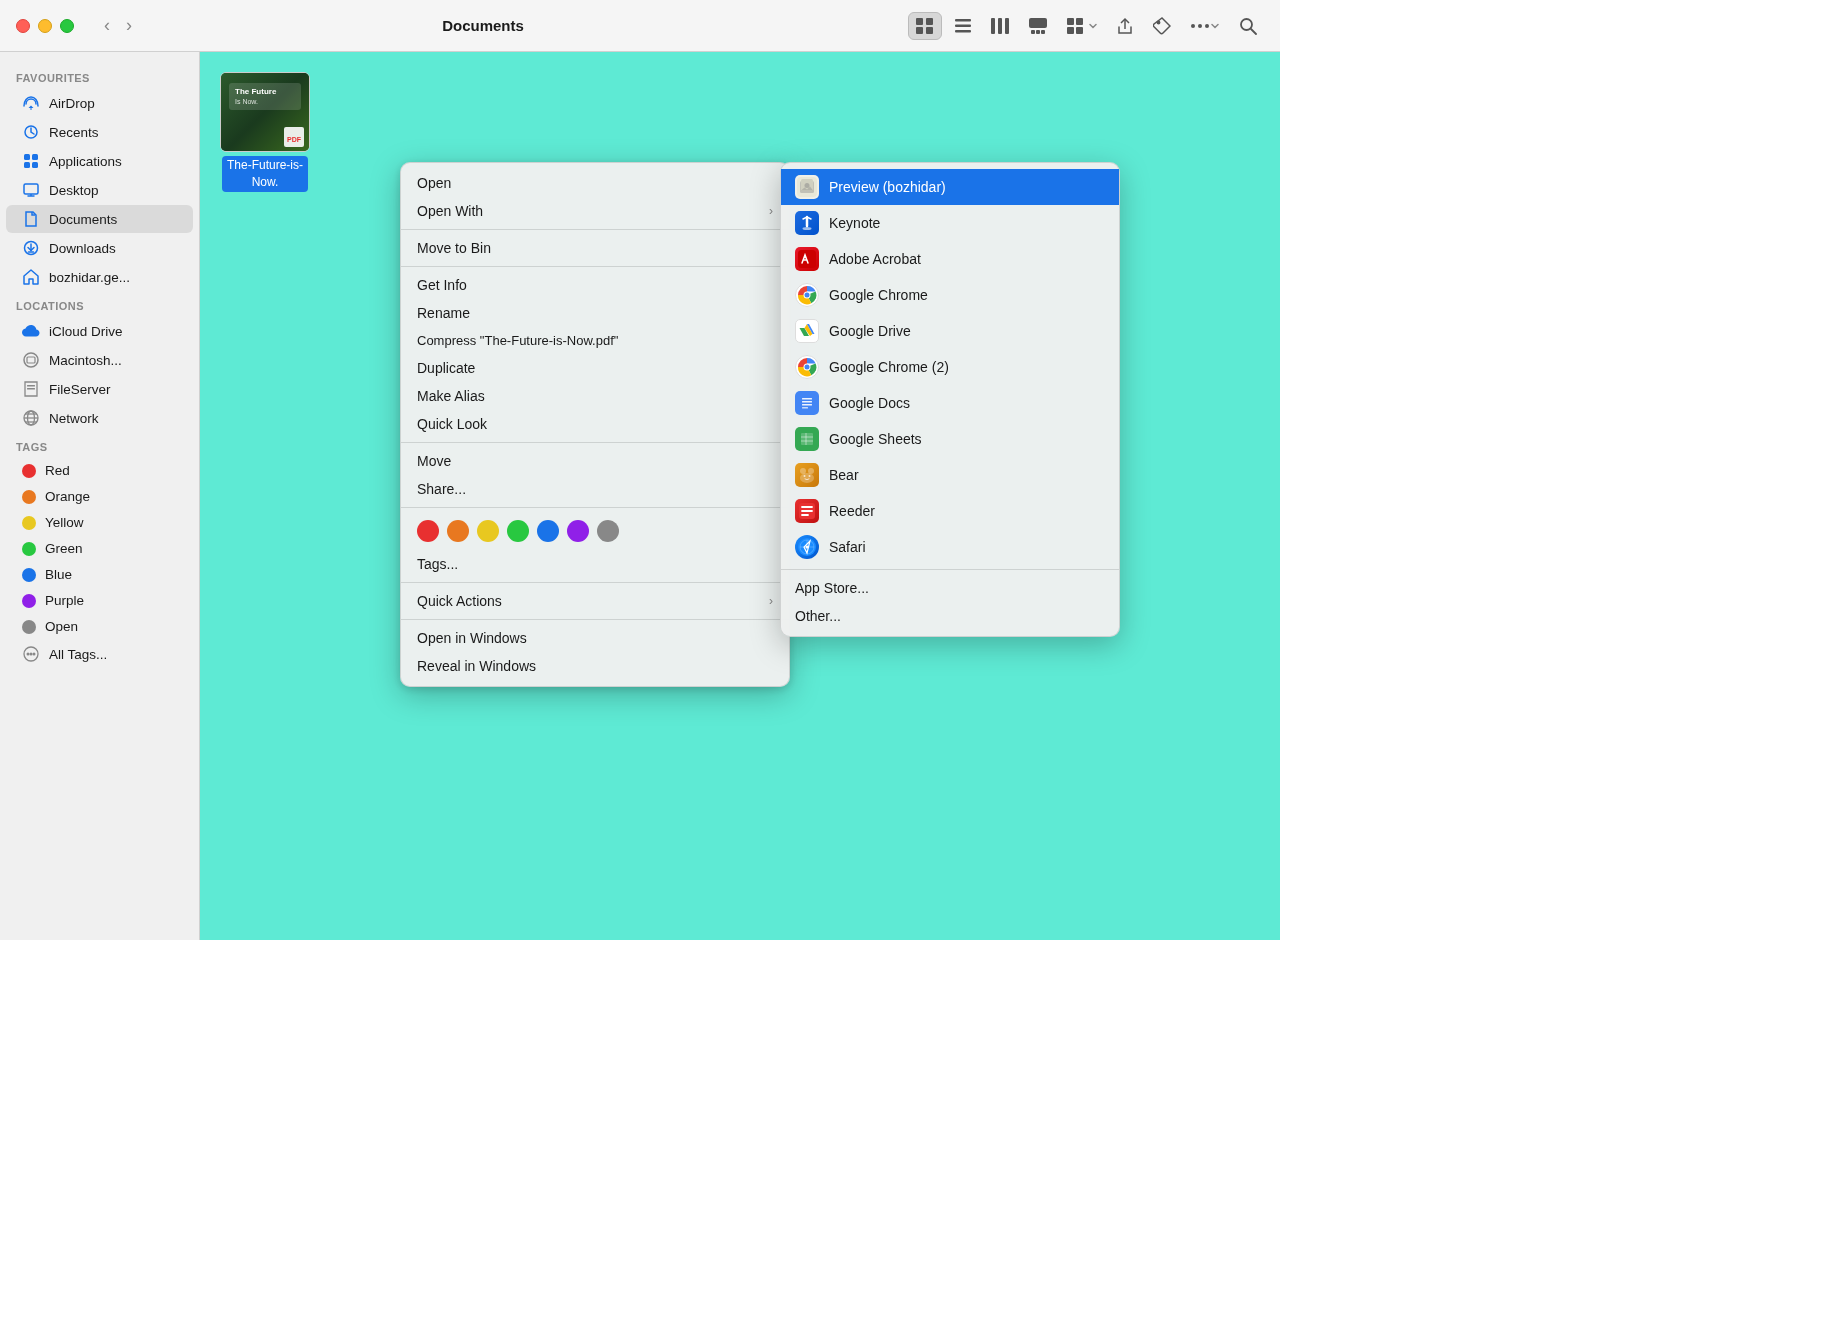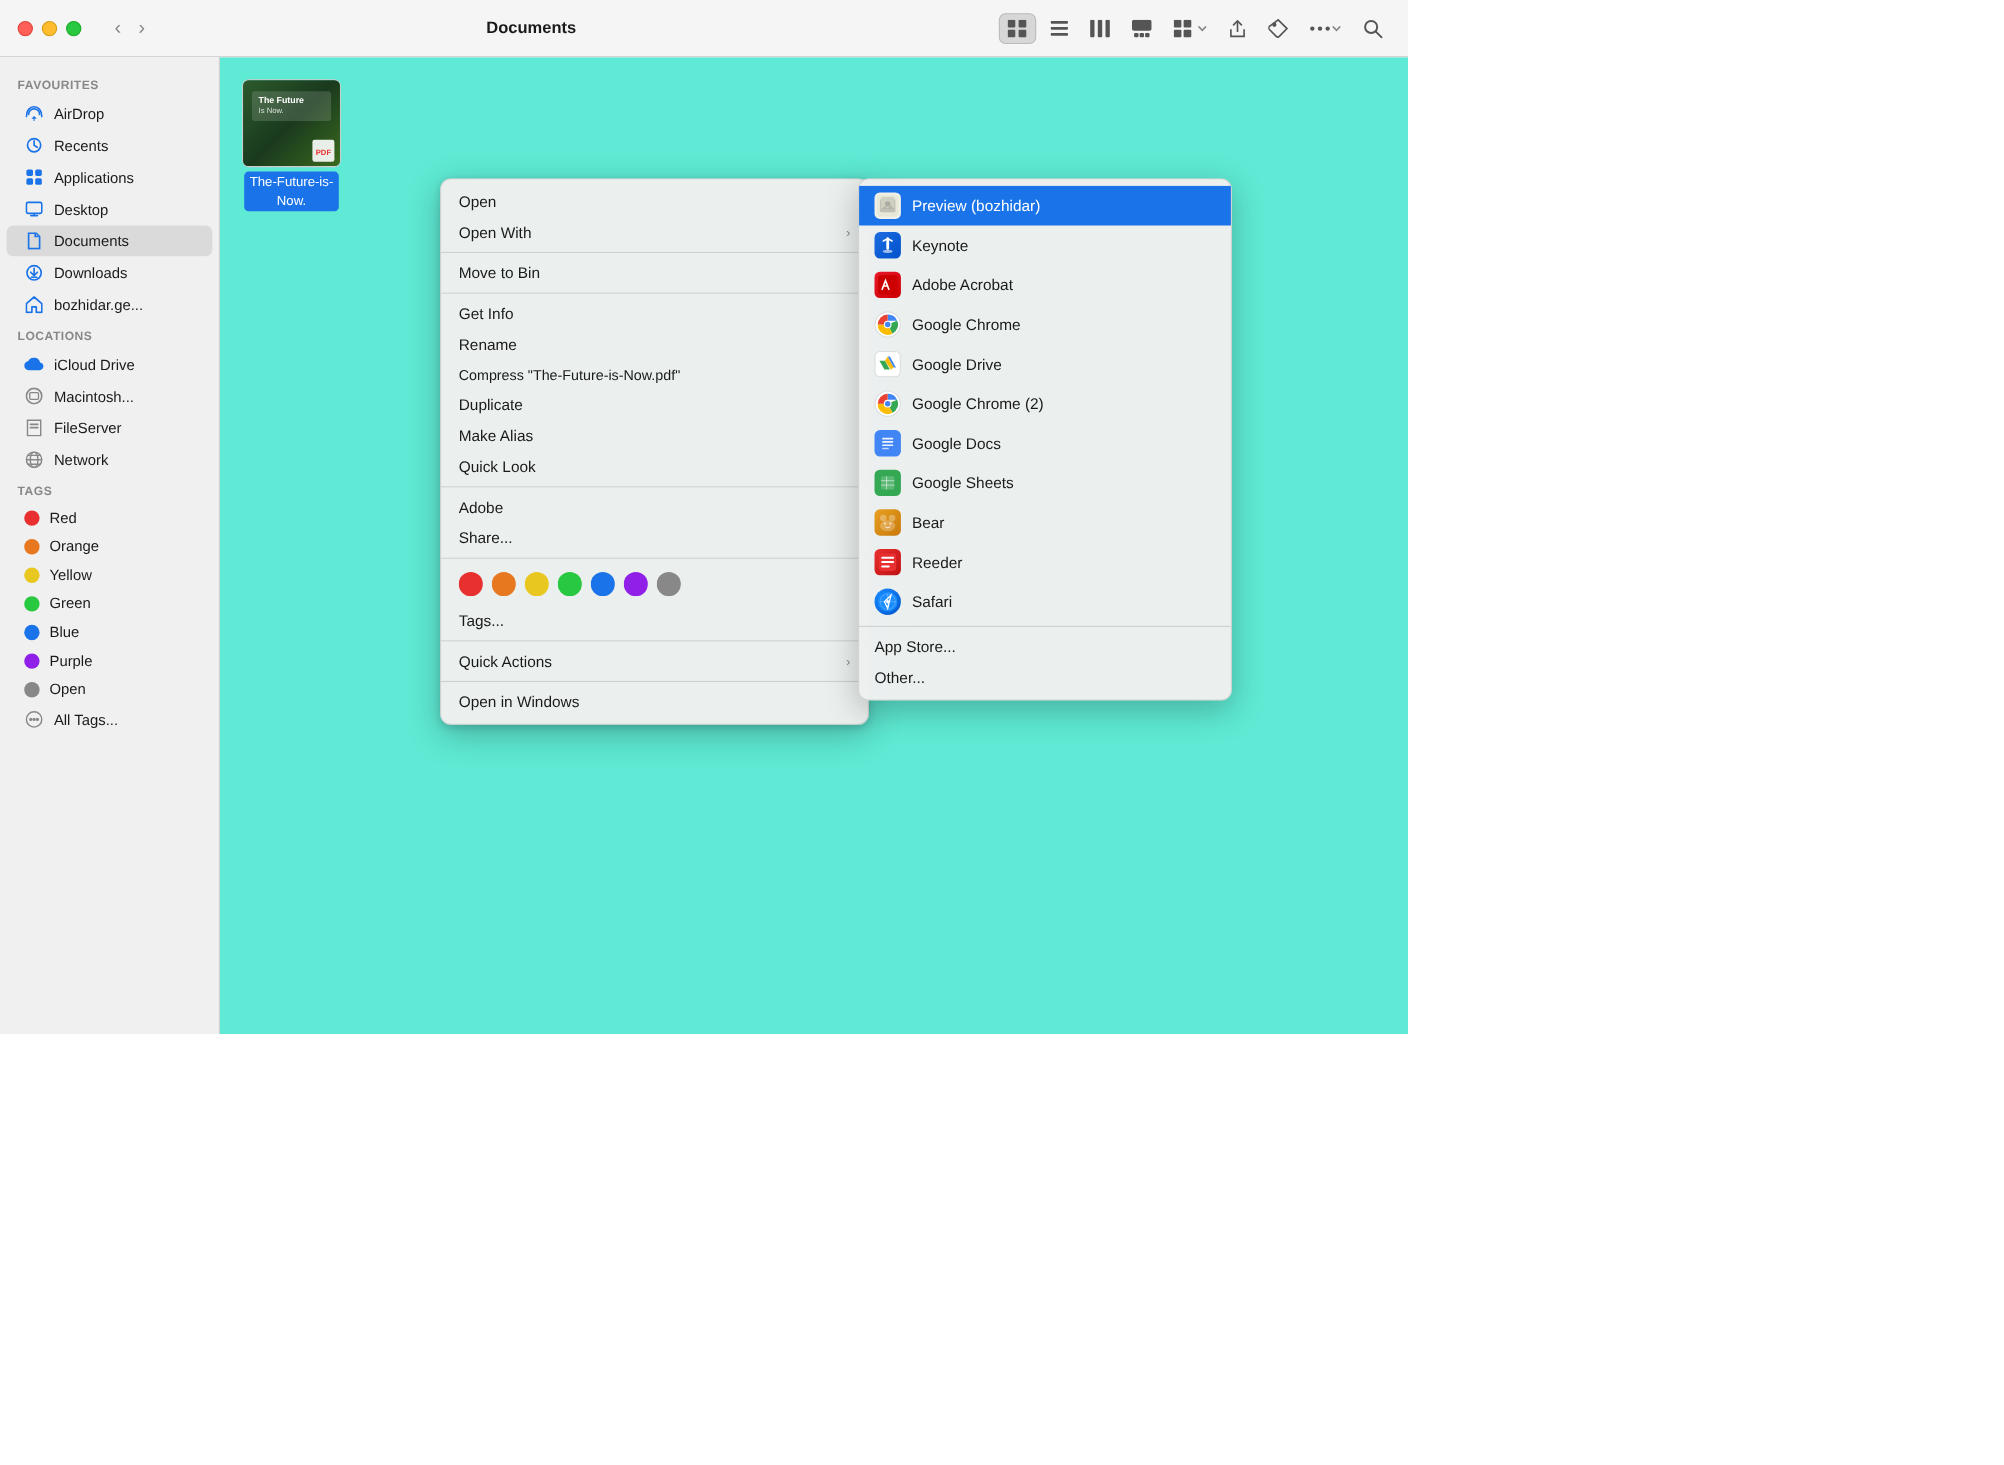--- a/index.html
+++ b/index.html
@@ -568,21 +568,21 @@
         <span class="cm-item-label">Duplicate</span>
       </div>
       <div class="cm-item">
         <span class="cm-item-label">Make Alias</span>
       </div>
       <div class="cm-item">
         <span class="cm-item-label">Quick Look</span>
       </div>
       <div class="cm-divider"></div>
       <div class="cm-item">
-        <span class="cm-item-label">Adobe</span>
+        <span class="cm-item-label">Move</span>
       </div>
       <div class="cm-item">
         <span class="cm-item-label">Share...</span>
       </div>
       <div class="cm-divider"></div>
 
       <div class="cm-tags-row">
         <div class="cm-tag-dot" style="background:#e83030;"></div>
         <div class="cm-tag-dot" style="background:#e87820;"></div>
         <div class="cm-tag-dot" style="background:#e8c820;"></div>
@@ -595,20 +595,23 @@
         <span class="cm-item-label">Tags...</span>
       </div>
       <div class="cm-divider"></div>
       <div class="cm-item">
         <span class="cm-item-label">Quick Actions</span>
         <span class="cm-chevron">›</span>
       </div>
       <div class="cm-divider"></div>
       <div class="cm-item">
         <span class="cm-item-label">Open in Windows</span>
+      </div>
+      <div class="cm-item">
+        <span class="cm-item-label">Reveal in Windows</span>
       </div>
     </div>
 
     <div class="submenu">
 
       <div class="submenu-item highlighted">
         <div class="app-icon app-preview">
           <svg width="20" height="20" viewBox="0 0 20 20" fill="none">
             <rect width="20" height="20" rx="4" fill="#e8e8d8"></rect>
             <rect x="3" y="4" width="14" height="12" rx="1.5" fill="#888" opacity="0.4"></rect>

